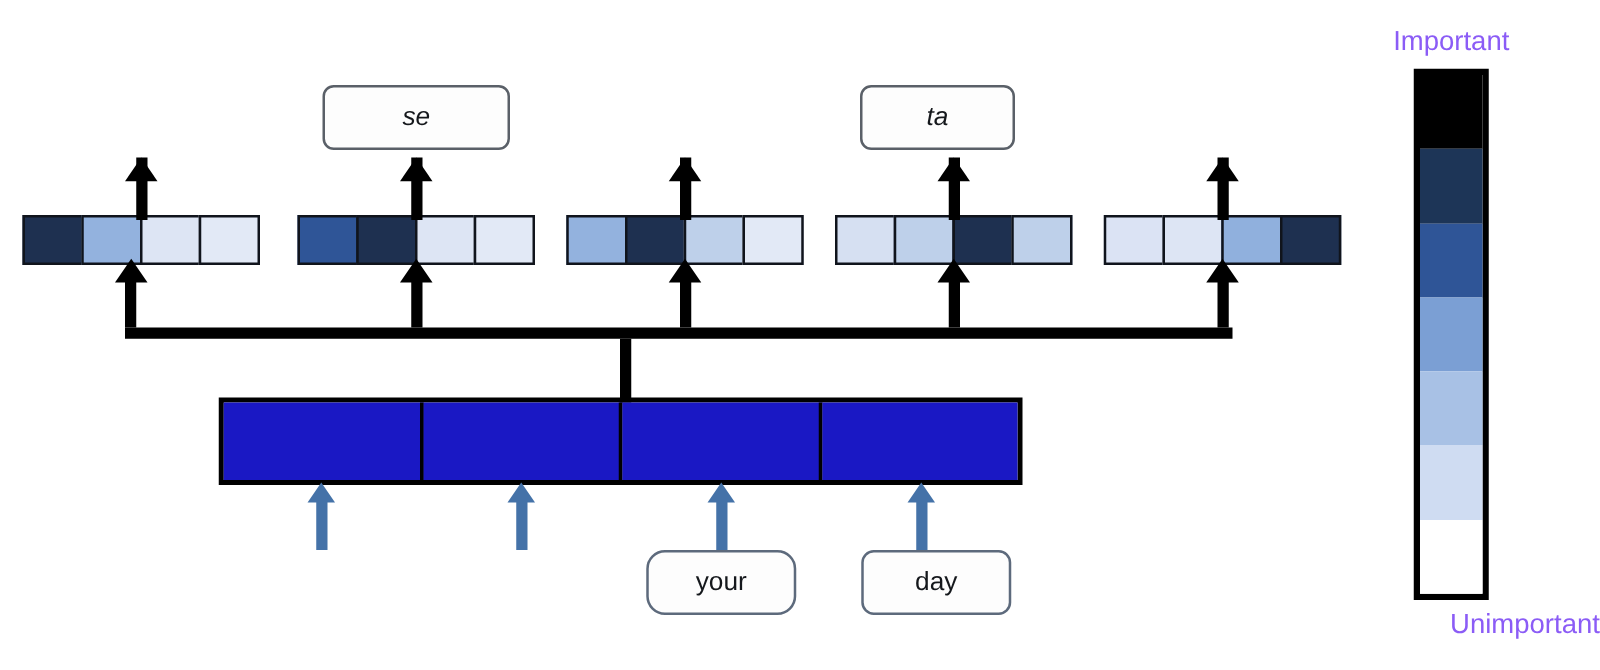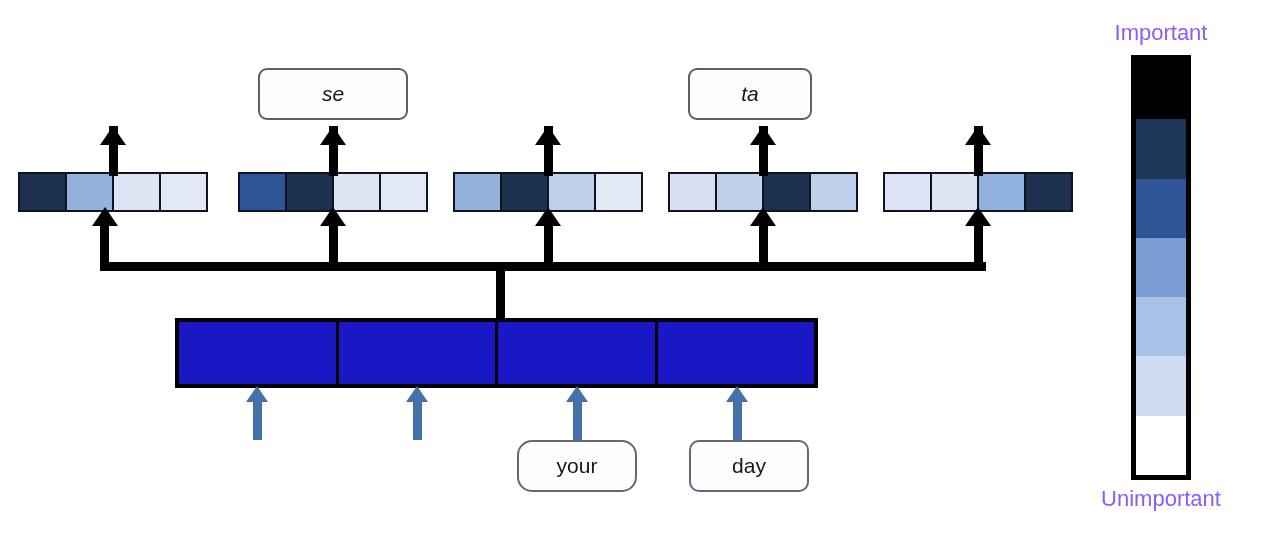--- a/index.html
+++ b/index.html
@@ -201,14 +201,14 @@
     <div class="leglabel" style="left: 1161px; top: 20px; transform: translateX(-50%);">Important</div>
     <div id="legendbar" style="left: 1131px; top: 55px; width: 60px; height: 425px;">
       <div class="legband" style="background: rgb(0, 0, 0);"></div>
       <div class="legband" style="background: rgb(29, 53, 87);"></div>
       <div class="legband" style="background: rgb(47, 85, 151);"></div>
       <div class="legband" style="background: rgb(123, 159, 212);"></div>
       <div class="legband" style="background: rgb(168, 193, 229);"></div>
       <div class="legband" style="background: rgb(207, 220, 242);"></div>
       <div class="legband" style="background: rgb(255, 255, 255);"></div>
     </div>
-    <div class="leglabel" style="left: 1161px; top: 486px; transform: translateX(-50%);">Unimportant</div>
+    <div class="leglabel" style="left: 1220px; top: 486px; transform: translateX(-50%);">Unimportant</div>
   </div>
 
 </body></html>

